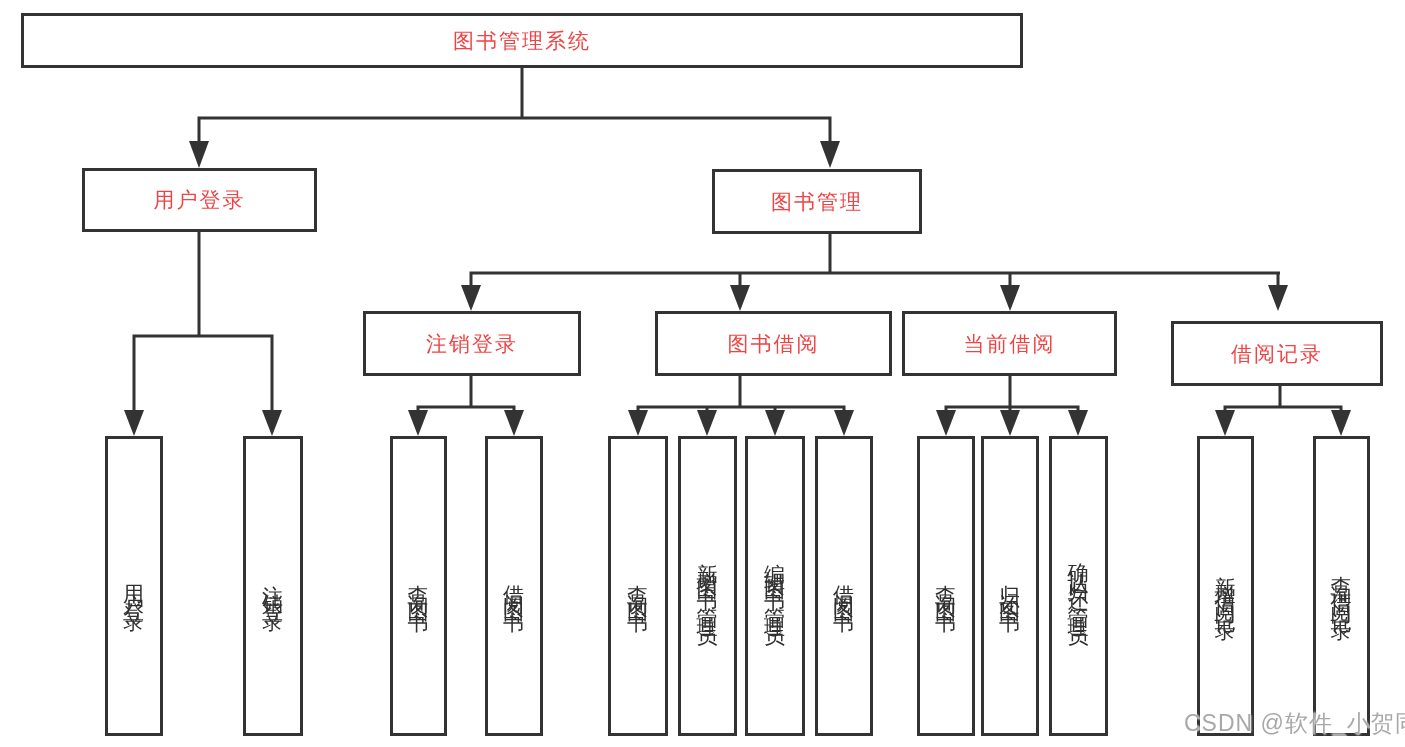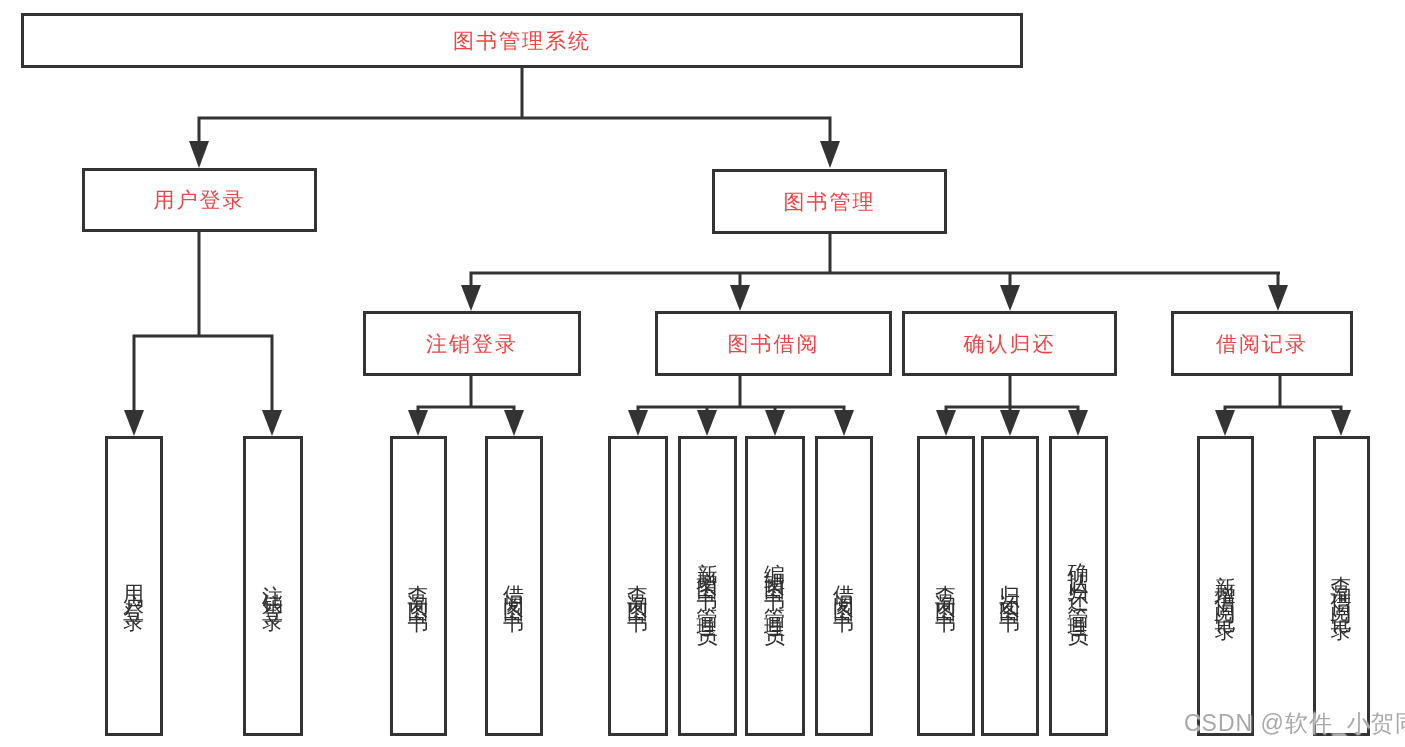--- a/index.html
+++ b/index.html
@@ -98,34 +98,34 @@
     </g>
   </svg>
 
   <div class="node" style="left:21px;top:13px;width:1002px;height:55px;">
     <span>图书管理系统</span>
   </div>
 
   <div class="node" style="left:82px;top:168px;width:235px;height:64px;">
     <span>用户登录</span>
   </div>
-  <div class="node" style="left:712px;top:169px;width:235px;height:65px;">
+  <div class="node" style="left:712px;top:169px;width:210px;height:65px;">
     <span>图书管理</span>
   </div>
 
   <div class="node" style="left:363px;top:311px;width:218px;height:65px;">
     <span>注销登录</span>
   </div>
   <div class="node" style="left:655px;top:311px;width:237px;height:65px;">
     <span>图书借阅</span>
   </div>
   <div class="node" style="left:902px;top:311px;width:215px;height:65px;">
-    <span>确认归还</span>
+    <span>当前借阅</span>
   </div>
-  <div class="node" style="left:1171px;top:311px;width:182px;height:65px;">
+  <div class="node" style="left:1171px;top:321px;width:212px;height:65px;">
     <span>借阅记录</span>
   </div>
 
   <div class="leaf" style="left:105px;">
     <span class="vtext">用户登录</span>
   </div>
   <div class="leaf" style="left:243px;width:60px;">
     <span class="vtext">注销登录</span>
   </div>
 

